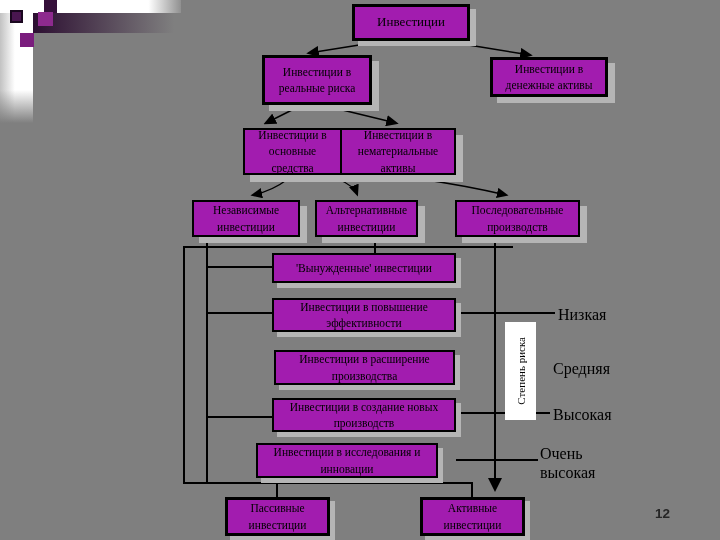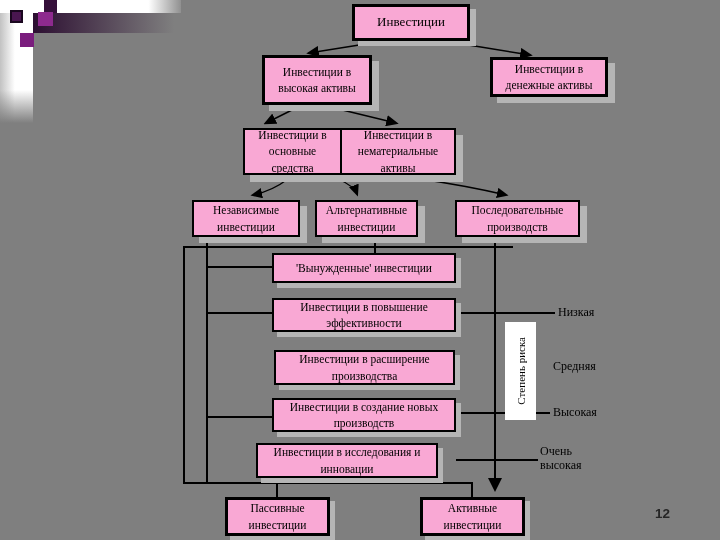--- a/index.html
+++ b/index.html
@@ -14,26 +14,26 @@
     background:linear-gradient(to bottom,rgba(127,127,127,0) 70%,rgba(127,127,127,1)),
                linear-gradient(to right,#c2c2c2,#ffffff 45%);}
   .deco-bar{position:absolute;left:33px;top:13px;width:147px;height:20px;
     background:linear-gradient(to right,#2c0e31,#7f7f7f 96%);}
   .sq{position:absolute;}
   .sq-dark-top{left:44px;top:0;width:13px;height:13px;background:#35103a;}
   .sq-outline{left:10px;top:10px;width:9px;height:9px;background:#4a1650;border:2px solid #1a071f;}
   .sq-magenta{left:38px;top:12px;width:15px;height:14px;background:#8e2a8e;}
   .sq-purple{left:20px;top:33px;width:14px;height:14px;background:#7a1d7d;}
   
-  .node{position:absolute;background:#f9a8d4;border:2px solid #000;
+  .node{position:absolute;background:#a21caf;border:2px solid #000;
     display:flex;align-items:center;justify-content:center;text-align:center;
     font-size:11.5px;line-height:1.4;padding:1px 3px;box-sizing:border-box;
     box-shadow:6px 6px 0 0 #b5b5b5;}
   .thick{border-width:3px;}
-  .lab{position:absolute;font-size:12px;line-height:1.2;}
+  .lab{position:absolute;font-size:16px;line-height:1.2;}
   .line{position:absolute;background:#000;}
   .risk-axis{position:absolute;left:505px;top:322px;width:31px;height:98px;background:#fff;
     display:flex;align-items:center;justify-content:center;}
   .risk-axis span{writing-mode:vertical-rl;transform:rotate(180deg);font-size:11px;white-space:nowrap;}
   .arrowhead-down{position:absolute;left:488px;top:478px;width:0;height:0;
     border-left:7px solid transparent;border-right:7px solid transparent;border-top:14px solid #000;}
   .pagenum{position:absolute;left:655px;top:506px;font-family:"Liberation Sans","DejaVu Sans",sans-serif;
     font-size:13.5px;font-weight:bold;color:#262626;}
   svg.overlay{position:absolute;left:0;top:0;pointer-events:none;}
 </style>
@@ -80,21 +80,21 @@
     <path d="M288,179 Q272,191 253,195" stroke="#000" stroke-width="1.3" fill="none" marker-end="url(#ah)"></path>
     <path d="M338,179 Q354,186 357,194" stroke="#000" stroke-width="1.3" fill="none" marker-end="url(#ah)"></path>
     <path d="M420,179 Q468,186 506,195" stroke="#000" stroke-width="1.3" fill="none" marker-end="url(#ah)"></path>
   </svg>
 
   <div class="node thick" style="left:352px;top:4px;width:118px;height:37px;font-size:13px;box-shadow:6px 5px 0 0 #b5b5b5">
       <span>Инвестиции</span>
     </div>
 
   <div class="node thick" style="left:262px;top:55px;width:110px;height:50px;box-shadow:7px 6px 0 0 #b5b5b5">
-      <span>Инвестиции в высокая активы</span>
+      <span>Инвестиции в реальные риска</span>
     </div>
 
   <div class="node thick" style="left:490px;top:57px;width:118px;height:40px;box-shadow:7px 6px 0 0 #b5b5b5">
       <span>Инвестиции в денежные активы</span>
     </div>
 
   <div class="node" style="left:243px;top:128px;width:99px;height:47px;box-shadow:7px 7px 0 0 #b5b5b5">
       <span>Инвестиции в основные средства</span>
     </div>
 

